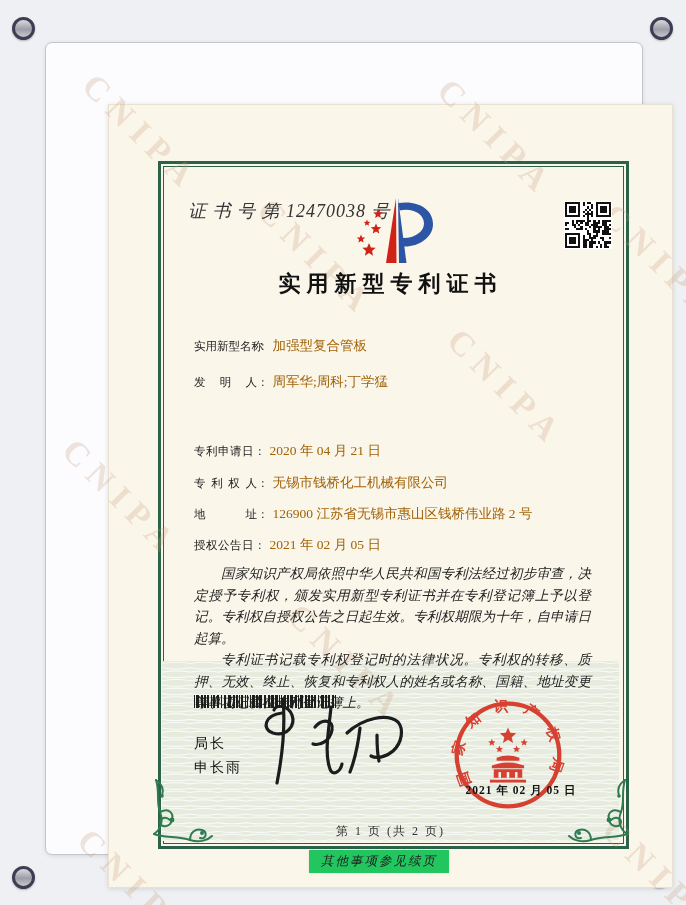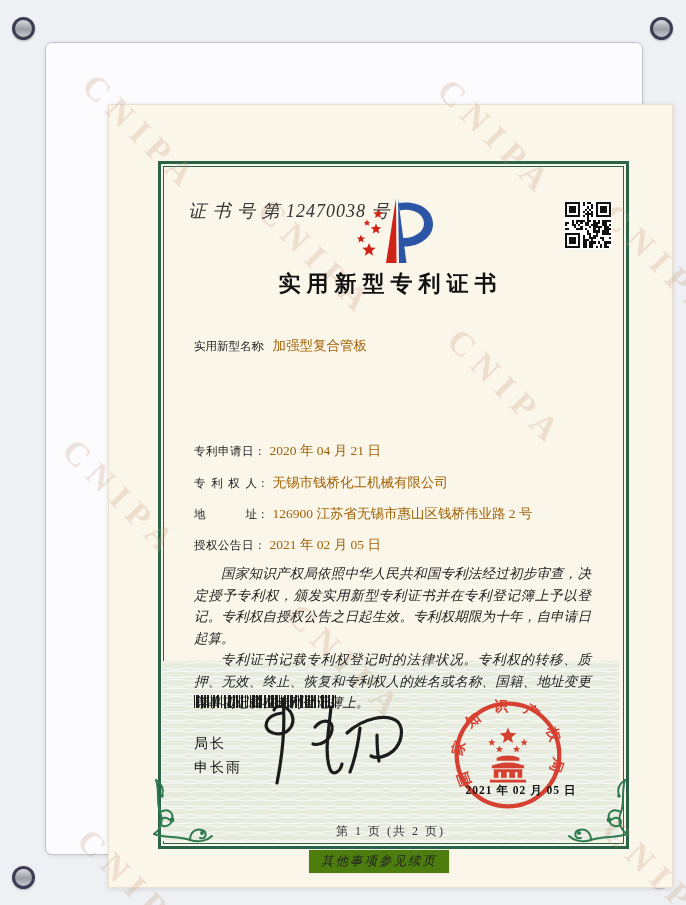--- a/index.html
+++ b/index.html
@@ -74,21 +74,21 @@
   }
   .pageinfo{
     position:absolute;left:0;top:719px;width:565px;text-align:center;z-index:4;
     font-size:12px;letter-spacing:2px;color:#333;
   }
   .orn{position:absolute;width:64px;height:68px;z-index:6;}
   .orn.left{left:42px;top:674px;}
   .orn.right{left:459px;top:674px;transform:scaleX(-1);}
   .footnote-wrap{position:absolute;left:0;top:746px;width:542px;text-align:center;z-index:4;}
   .footnote{
-    display:inline-block;background:#4d7c0f;padding:3px 12px;
+    display:inline-block;background:#22c55e;padding:3px 12px;
     font-size:12.5px;letter-spacing:2px;color:#222;
     box-shadow:0 0 3px rgba(0,0,0,.08);font-style:italic;
   }
 </style>
 </head>
 <body>
 
 <div class="screw" style="left:12px;top:17px"></div>
 <div class="screw" style="left:650px;top:17px"></div>
 <div class="screw" style="left:12px;top:866px"></div>
@@ -318,20 +318,23 @@
           <rect x="1" y="15" width="5" height="5" fill="#fff"></rect>
           <rect x="2" y="16" width="3" height="3" fill="#111"></rect>
         </svg>
     </div>
 
     <div class="title">实用新型专利证书</div>
 
     <div class="frow" style="top:233px">
       <span class="flabel">实用新型名称</span><span class="fcolon">：</span><span class="fvalue">加强型复合管板</span>
     </div>
+    <div class="frow" style="top:269px">
+      <span class="flabel">发明人</span><span class="fcolon">：</span><span class="fvalue">周军华;周科;丁学猛</span>
+    </div>
     <div class="frow" style="top:338px">
       <span class="flabel compact">专利申请日</span><span class="fcolon">：</span><span class="fvalue">2020 年 04 月 21 日</span>
     </div>
     <div class="frow" style="top:370px">
       <span class="flabel">专利权人</span><span class="fcolon">：</span><span class="fvalue">无锡市钱桥化工机械有限公司</span>
     </div>
     <div class="frow" style="top:401px">
       <span class="flabel">地址</span><span class="fcolon">：</span><span class="fvalue">126900 江苏省无锡市惠山区钱桥伟业路 2 号</span>
     </div>
     <div class="frow" style="top:432px">

